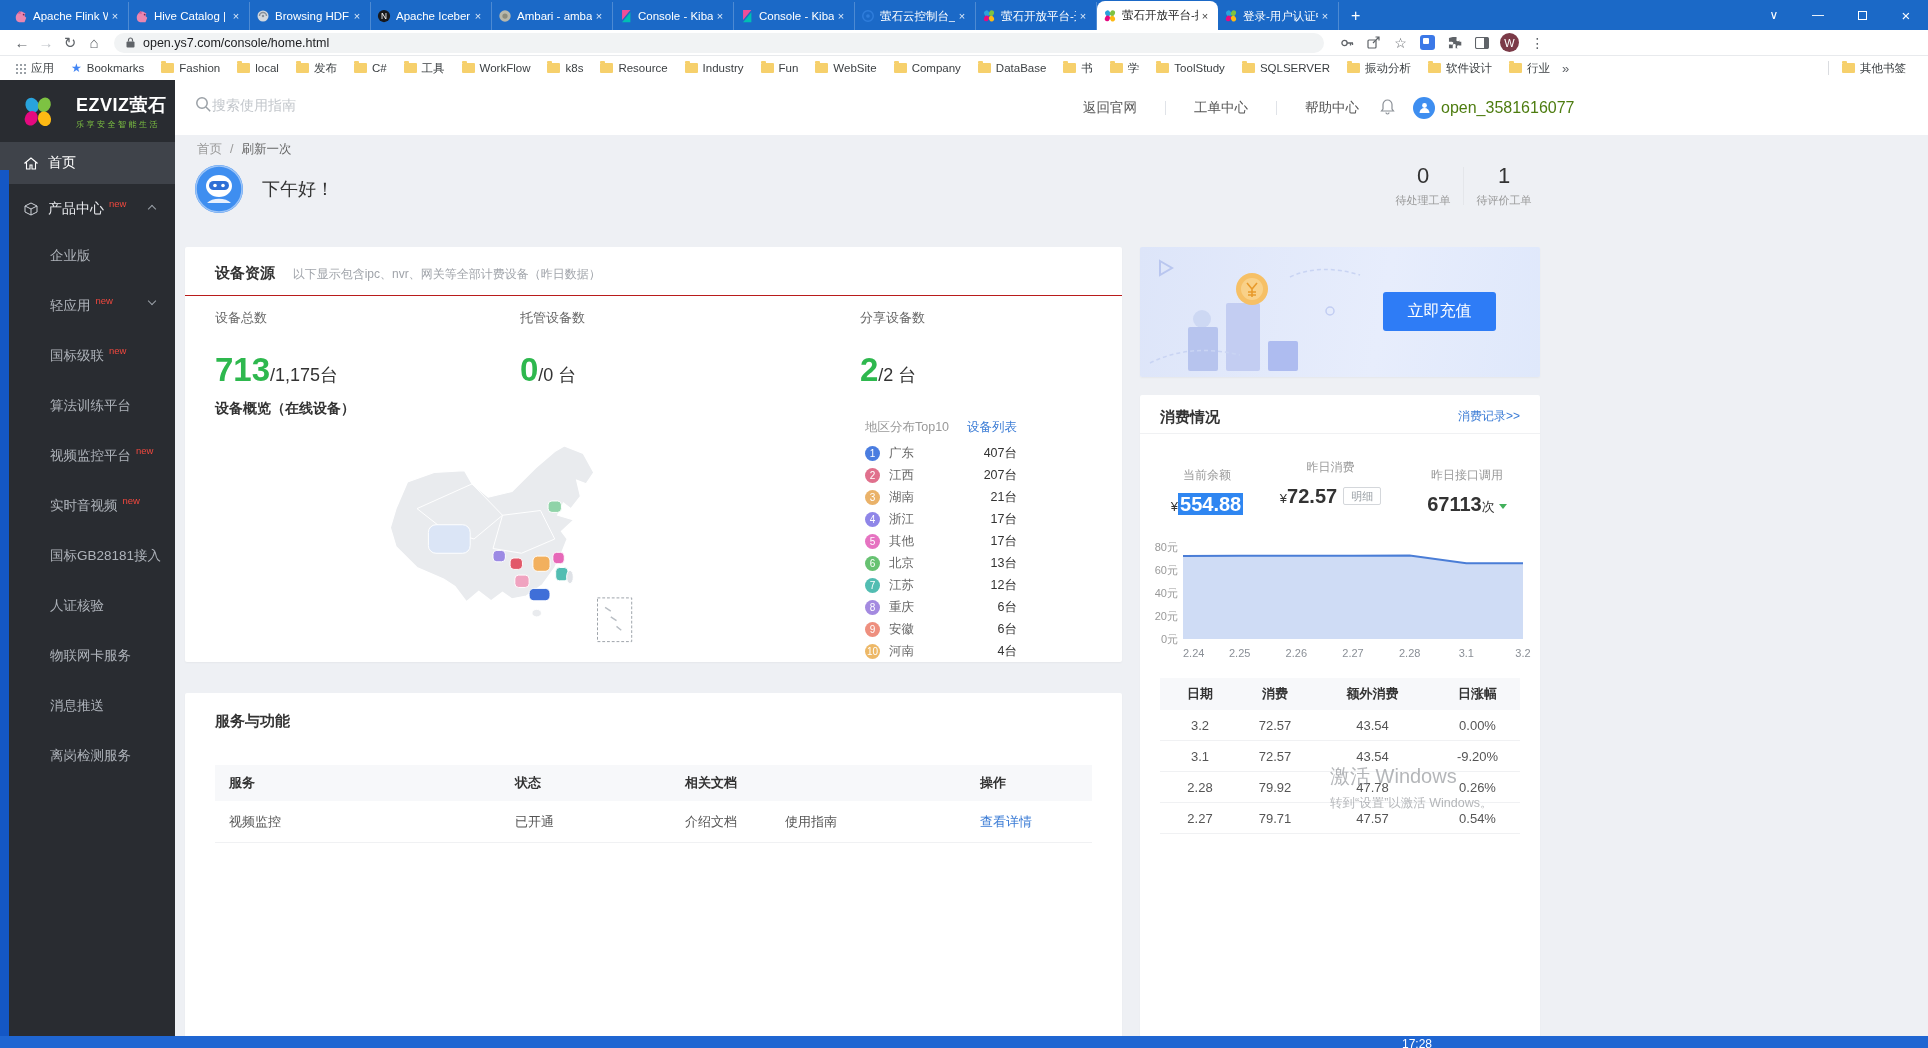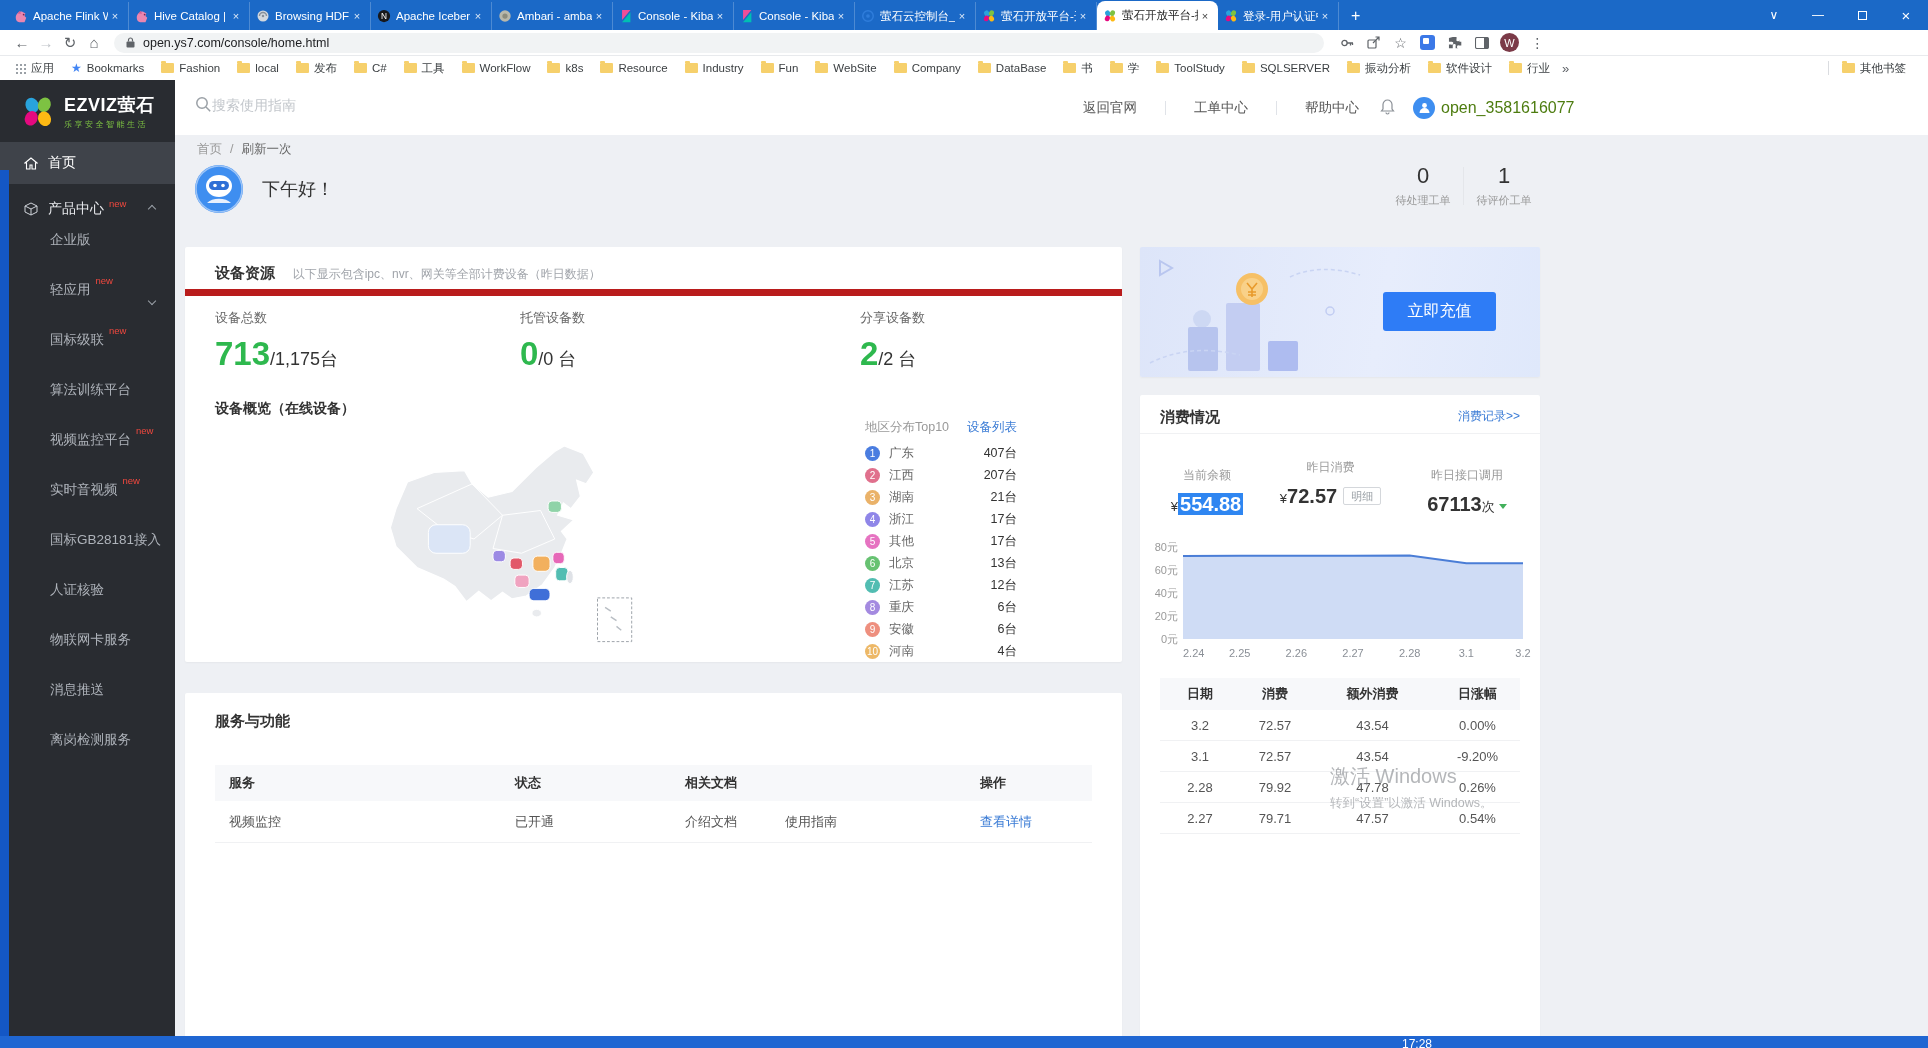--- a/index.html
+++ b/index.html
@@ -37,32 +37,32 @@
   .gridicon{width:11px;height:11px;background-image:radial-gradient(circle,#9aa0a6 1.1px,transparent 1.3px);background-size:4px 4px;background-position:0 0}
   .bmstar{color:#4285f4;font-size:12px}
   .bm-spacer{flex:1}
   .bm-sep{width:1px;height:14px;background:#dadce0;margin:0 8px}
   .bm-more{color:#5f6368;font-size:13px;margin-right:6px}
 
   
   .sidebar{position:absolute;left:0;top:80px;width:175px;bottom:12px;background:#292c31;z-index:5}
   .logo{display:flex;align-items:center;padding:13px 0 12px 20px}
   .logo svg{width:36px;height:36px}
-  .logo-txt{margin-left:8px}
+  .logo-txt{margin-left:20px}
   .logo-name{color:#fff;font-size:18px;font-weight:bold;letter-spacing:.5px}
   .logo-tag{color:#7dc242;font-size:8px;letter-spacing:2.5px;margin-top:2px}
   .side-home{height:42px;background:#3f434a;display:flex;align-items:center;padding-left:24px;color:#fff;font-size:14px;cursor:pointer}
   .side-home svg{margin-right:10px}
   .side-prod{height:44px;display:flex;align-items:center;padding-left:24px;color:#e8eaee;font-size:14px;position:relative;cursor:pointer;margin-top:3px}
   .side-prod svg{margin-right:10px}
   .badge-new{color:#f0483e;font-size:9.5px;margin-left:5px;position:relative;top:-6px}
   .chev{border:solid #9aa0a8;border-width:0 1.5px 1.5px 0;display:inline-block;padding:2.5px;position:absolute;right:20px}
   .chev.up{transform:rotate(-135deg)}
   .chev.down{transform:rotate(45deg);top:17px}
-  .side-list .item{height:50px;display:flex;align-items:flex-start;padding-left:50px;color:#aeb3ba;font-size:13.5px;position:relative;cursor:pointer}
+  .side-list .item{height:50px;display:flex;align-items:center;padding-left:50px;color:#aeb3ba;font-size:13.5px;position:relative;cursor:pointer}
 
   
   .desk-left{position:absolute;left:0;top:170px;width:9px;bottom:0;background:#1457c5;z-index:40}
   .desk-bottom{position:absolute;left:0;bottom:0;width:100%;height:12px;background:#1f66d2;z-index:50;overflow:hidden}
   .clock{position:absolute;left:1402px;top:1px;color:#fff;font-size:12px}
 
   
   .page{position:absolute;left:175px;top:80px;right:0;bottom:12px;background:#eef0f4;overflow:hidden}
   .topbar{position:absolute;left:0;top:0;width:100%;height:55px;background:#fff}
   .search-wrap{position:absolute;left:20px;top:16px;display:flex;align-items:center}
@@ -88,26 +88,26 @@
   .ticket .num{font-size:22px;color:#333}
   .ticket .lbl{font-size:11px;color:#999;margin-top:4px}
   .tickets .dv{width:1px;height:38px;background:#e4e6ea;margin:0 2px}
 
   .card{position:absolute;background:#fff;border-radius:2px;box-shadow:0 1px 2px rgba(0,0,0,.04)}
   .card-devices{left:10px;top:167px;width:937px;height:415px}
   .card-services{left:10px;top:613px;width:937px;height:356px}
   .banner{left:965px;top:167px;width:400px;height:130px;background:linear-gradient(100deg,#dde5f9 0%,#e7edfc 60%,#dfe8fb 100%);border-radius:2px;overflow:hidden}
   .card-consume{left:965px;top:315px;width:400px;height:642px}
 
-  .dev-head{height:49px;border-bottom:7px solid #b91c1c;padding:17px 30px 0}
+  .dev-head{height:49px;border-bottom:1px solid #b91c1c;padding:17px 30px 0}
   .dev-title{font-size:15px;font-weight:bold;color:#333}
   .dev-sub{font-size:12px;color:#a0a4aa;margin-left:14px}
   .stat{position:absolute;top:62px}
   .stat .lbl{font-size:13px;color:#666}
-  .stat .val{margin-top:8px}
+  .stat .val{margin-top:24px}
   .stat .big{font-size:33px;font-weight:bold;color:#2eb84e}
   .stat .suf{font-size:18px;color:#333}
   .ov-title{position:absolute;left:30px;top:153px;font-size:14px;font-weight:bold;color:#333}
   .map-wrap{position:absolute;left:160px;top:178px;width:315px;height:228px}
   .regions{position:absolute;left:680px;top:172px;width:152px}
   .regions .rhead{display:flex;justify-content:space-between;align-items:center;font-size:12.5px}
   .regions .rh-t{color:#999}
   .regions .rh-l{color:#3a7bd5;cursor:pointer}
   .regrow{display:flex;align-items:center;height:21px;margin-top:1px}
   .regrow .bdg{width:15px;height:15px;border-radius:50%;color:#fff;font-size:10px;display:flex;align-items:center;justify-content:center;flex:none}

